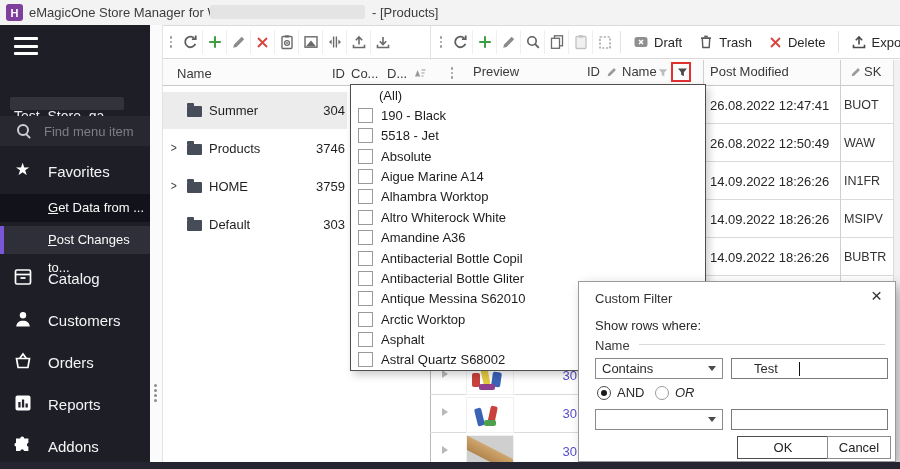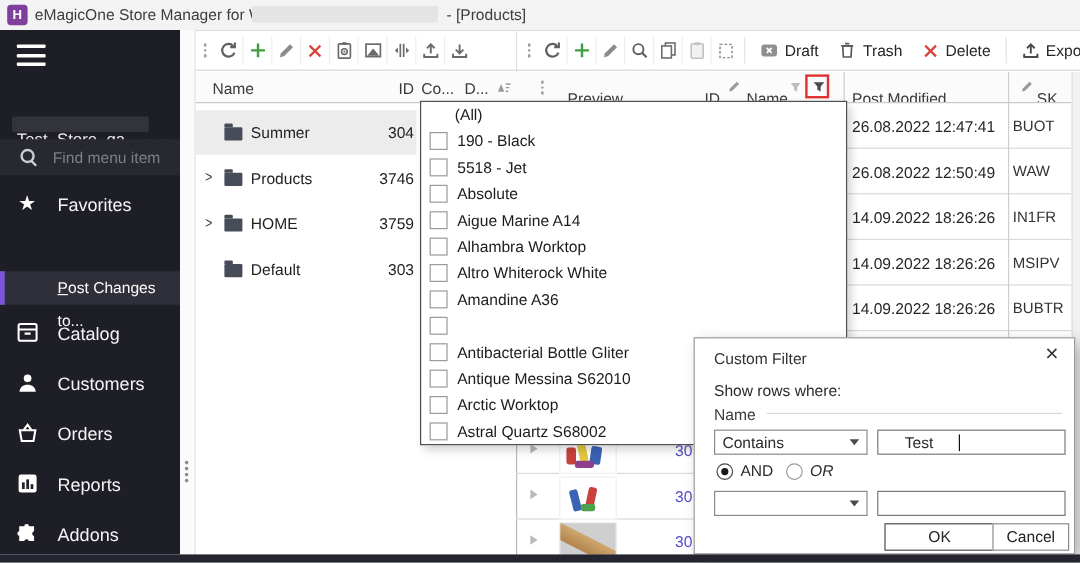--- a/index.html
+++ b/index.html
@@ -56,21 +56,21 @@
   #tree-header{left:163px;top:60px;width:267px;height:26px;background:#fbfbfb;border-bottom:1px solid #c9c9c9;box-sizing:border-box;font-size:13px;color:#3a3a3a;}
   .tree-row{left:163px;width:267px;height:37px;font-size:13px;color:#1f1f1f;cursor:pointer;}
   .tree-hl{position:absolute;left:0;top:0;width:184px;height:37px;background:#ececec;}
   .expander{position:absolute;left:7px;top:10px;font-size:13px;color:#3c3c3c;transform:scaleX(0.8);}
   .folder{position:absolute;left:24px;top:14px;width:15px;height:11px;background:#474c59;border-radius:1px;}
   .folder:before{content:"";position:absolute;top:-3px;left:0;width:7px;height:3px;background:#474c59;border-radius:1px 1px 0 0;}
   .tname{position:absolute;left:46px;top:11px;}
   .tid{position:absolute;left:148px;top:11px;width:34px;text-align:right;}
   
   #grid-header{left:430px;top:60px;width:463px;height:26px;background:#fbfbfb;border-bottom:1px solid #c9c9c9;box-sizing:border-box;font-size:13px;color:#3a3a3a;overflow:hidden;}
-  .gh{position:absolute;top:15px;}
+  .gh{position:absolute;top:4px;}
   .grow{left:430px;width:463px;height:38px;border-bottom:1px solid #dadada;box-sizing:border-box;font-size:13px;color:#262626;}
   .gdate{position:absolute;left:280px;top:12px;}
   .gsku{position:absolute;left:414px;top:12px;width:45px;overflow:hidden;white-space:nowrap;font-size:12.5px;color:#333;}
   .vline{width:1px;background:#cfcfcf;}
   #scrollbar{left:893px;top:60px;width:7px;height:402px;background:#f1f1f1;border-left:1px solid #dcdcdc;box-sizing:border-box;z-index:1;}
   .trow{left:430px;width:278px;height:38px;border-bottom:1px solid #dadada;box-sizing:border-box;}
   .texp{position:absolute;left:12px;top:13px;width:0;height:0;border-left:6px solid #b9b9b9;border-top:4px solid transparent;border-bottom:4px solid transparent;}
   .thumb{position:absolute;left:36px;top:2px;width:46px;height:34px;background:#fff;overflow:hidden;border:1px solid #f0f0f0;}
   .thumb span{position:absolute;display:block;}
   .tpid{position:absolute;left:100px;top:11px;width:47px;text-align:right;font-size:13px;color:#584fc7;}
@@ -144,20 +144,21 @@
       <span class="mag">
           <i></i>
           <b></b>
         </span>
       <span id="menu-search-ph">Find menu item</span>
     </div>
     <div id="fav-row" class="abs">
       <span id="fav-star" class="abs">★</span>
       <span id="fav-label" class="abs">Favorites</span>
     </div>
+    <div id="get-data" class="abs fav-item"><span class="hotkey">G</span><span>et Data from ...</span></div>
     <div id="post-changes" class="abs fav-item"><span class="hotkey">P</span><span>ost Changes to...</span></div>
 
     <div id="nav-customers" class="abs nav-item">
       <span class="nico">
         <svg width="20" height="20" viewBox="0 0 20 20">
             <circle cx="10" cy="6.3" r="3.2" fill="#fff"></circle>
             <path d="M3.2 17.5c.4-3.8 3-5.8 6.8-5.8s6.4 2 6.8 5.8z" fill="#fff"></path>
           </svg>
       </span>
       <span class="nlabel">Customers</span>
@@ -497,32 +498,37 @@
     <div class="dd-item">
         <span class="cb"></span>
         <span>Altro Whiterock White</span>
       </div>
     <div class="dd-item">
         <span class="cb"></span>
         <span>Amandine A36</span>
       </div>
     <div class="dd-item">
         <span class="cb"></span>
+        <span>Antibacterial Bottle Copil</span>
       </div>
     <div class="dd-item">
         <span class="cb"></span>
         <span>Antibacterial Bottle Gliter</span>
       </div>
     <div class="dd-item">
         <span class="cb"></span>
         <span>Antique Messina S62010</span>
       </div>
     <div class="dd-item">
         <span class="cb"></span>
         <span>Arctic Worktop</span>
+      </div>
+    <div class="dd-item">
+        <span class="cb"></span>
+        <span>Asphalt</span>
       </div>
     <div class="dd-item">
         <span class="cb"></span>
         <span>Astral Quartz S68002</span>
       </div>
   </div>
 
   <div id="dialog" class="abs">
     <span id="dlg-title" class="abs">Custom Filter</span>
     <span id="dlg-close" class="abs">×</span>

